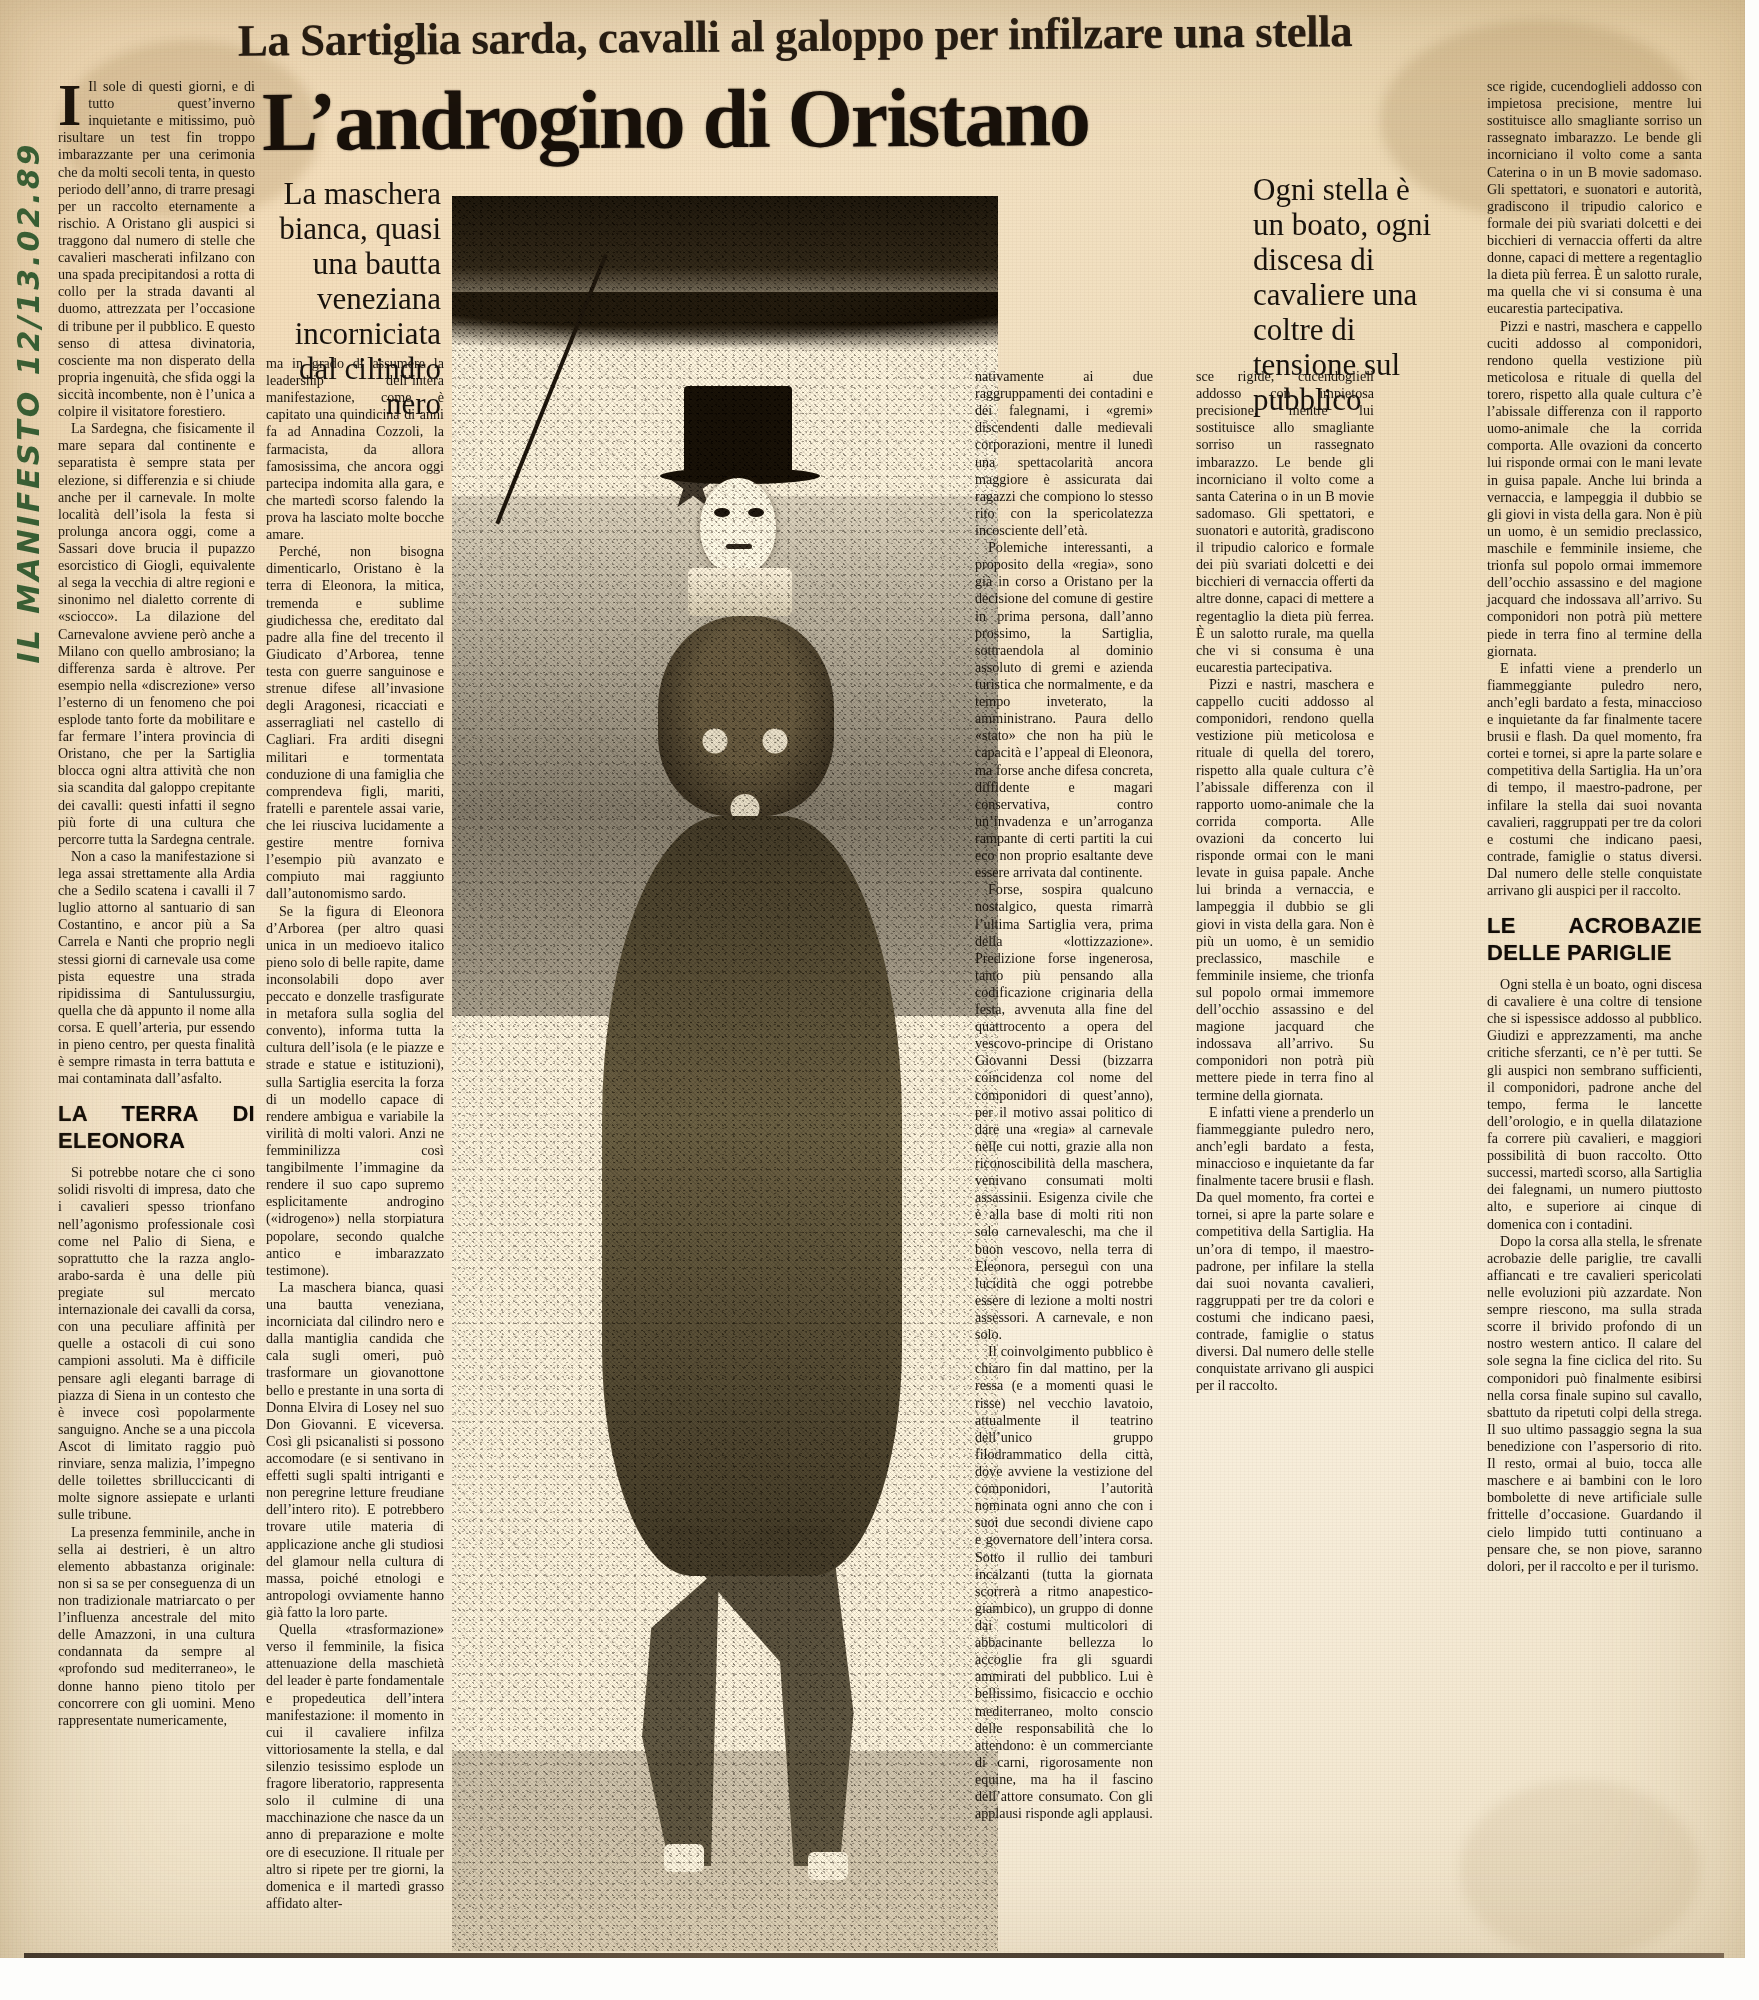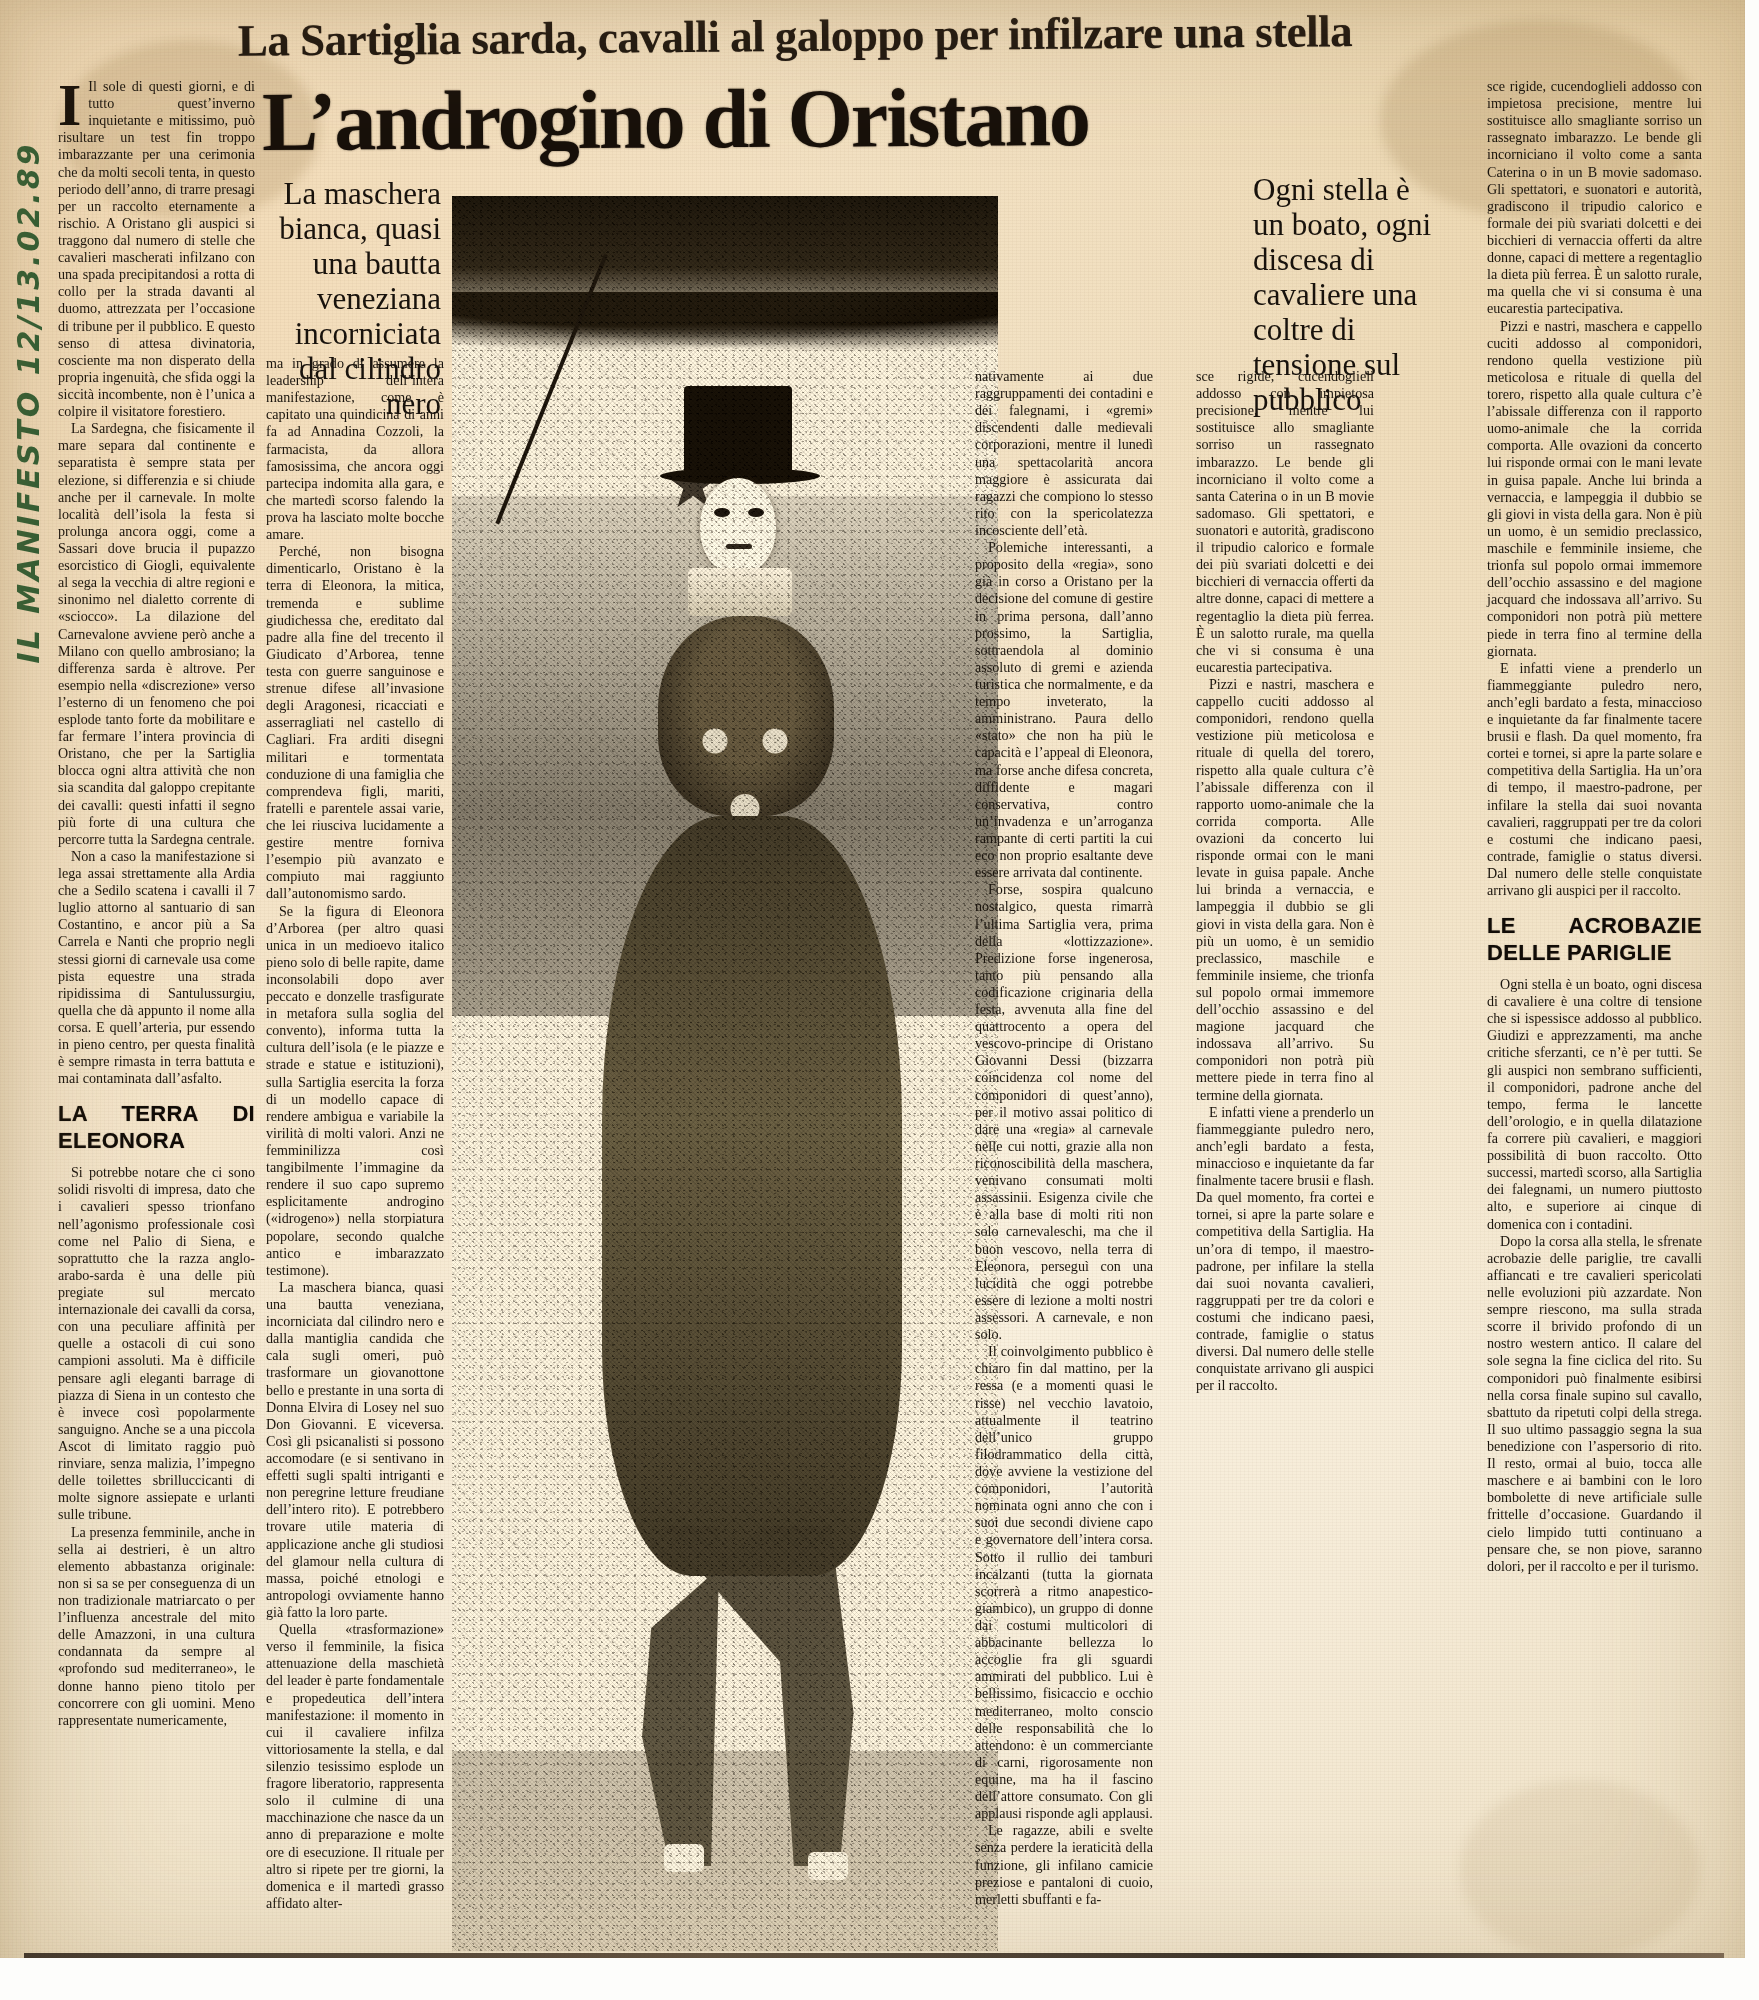--- a/index.html
+++ b/index.html
@@ -254,21 +254,20 @@
     <p>Se la figura di Eleonora d’Arborea (per altro quasi unica in un medioevo italico pieno solo di belle rapite, dame inconsolabili dopo aver peccato e donzelle trasfigurate in metafora sulla soglia del convento), informa tutta la cultura dell’isola (e le piazze e strade e statue e istituzioni), sulla Sartiglia esercita la forza di un modello capace di rendere ambigua e variabile la virilità di molti valori. Anzi ne femminilizza così tangibilmente l’immagine da rendere il suo capo supremo esplicitamente androgino («idrogeno») nella storpiatura popolare, secondo qualche antico e imbarazzato testimone).</p>
     <p>La maschera bianca, quasi una bautta veneziana, incorniciata dal cilindro nero e dalla mantiglia candida che cala sugli omeri, può trasformare un giovanottone bello e prestante in una sorta di Donna Elvira di Losey nel suo Don Giovanni. E viceversa. Così gli psicanalisti si possono accomodare (e si sentivano in effetti sugli spalti intriganti e non peregrine letture freudiane dell’intero rito). E potrebbero trovare utile materia di applicazione anche gli studiosi del glamour nella cultura di massa, poiché etnologi e antropologi ovviamente hanno già fatto la loro parte.</p>
     <p>Quella «trasformazione» verso il femminile, la fisica attenuazione della maschietà del leader è parte fondamentale e propedeutica dell’intera manifestazione: il momento in cui il cavaliere infilza vittoriosamente la stella, e dal silenzio tesissimo esplode un fragore liberatorio, rappresenta solo il culmine di una macchinazione che nasce da un anno di preparazione e molte ore di esecuzione. Il rituale per altro si ripete per tre giorni, la domenica e il martedì grasso affidato alter-</p>
   </div>
 
   <div class="col c3">
     <p class="noind">nativamente ai due raggruppamenti dei contadini e dei falegnami, i «gremi» discendenti dalle medievali corporazioni, mentre il lunedì una spettacolarità ancora maggiore è assicurata dai ragazzi che compiono lo stesso rito con la spericolatezza incosciente dell’età.</p>
     <p>Polemiche interessanti, a proposito della «regia», sono già in corso a Oristano per la decisione del comune di gestire in prima persona, dall’anno prossimo, la Sartiglia, sottraendola al dominio assoluto di gremi e azienda turistica che normalmente, e da tempo inveterato, la amministrano. Paura dello «stato» che non ha più le capacità e l’appeal di Eleonora, ma forse anche difesa concreta, diffidente e magari conservativa, contro un’invadenza e un’arroganza rampante di certi partiti la cui eco non proprio esaltante deve essere arrivata dal continente.</p>
     <p>Forse, sospira qualcuno nostalgico, questa rimarrà l’ultima Sartiglia vera, prima della «lottizzazione». Predizione forse ingenerosa, tanto più pensando alla codificazione criginaria della festa, avvenuta alla fine del quattrocento a opera del vescovo-principe di Oristano Giovanni Dessi (bizzarra coincidenza col nome del componidori di quest’anno), per il motivo assai politico di dare una «regia» al carnevale nelle cui notti, grazie alla non riconoscibilità della maschera, venivano consumati molti assassinii. Esigenza civile che è alla base di molti riti non solo carnevaleschi, ma che il buon vescovo, nella terra di Eleonora, perseguì con una lucidità che oggi potrebbe essere di lezione a molti nostri assessori. A carnevale, e non solo.</p>
     <p>Il coinvolgimento pubblico è chiaro fin dal mattino, per la ressa (e a momenti quasi le risse) nel vecchio lavatoio, attualmente il teatrino dell’unico gruppo filodrammatico della città, dove avviene la vestizione del componidori, l’autorità nominata ogni anno che con i suoi due secondi diviene capo e governatore dell’intera corsa. Sotto il rullio dei tamburi incalzanti (tutta la giornata scorrerà a ritmo anapestico-giambico), un gruppo di donne dai costumi multicolori di abbacinante bellezza lo accoglie fra gli sguardi ammirati del pubblico. Lui è bellissimo, fisicaccio e occhio mediterraneo, molto conscio delle responsabilità che lo attendono: è un commerciante di carni, rigorosamente non equine, ma ha il fascino dell’attore consumato. Con gli applausi risponde agli applausi.</p>
-    <p>Le ragazze, abili e svelte senza perdere la ieraticità della funzione, gli infilano camicie preziose e pantaloni di cuoio, merletti sbuffanti e fa-</p>
   </div>
 
   <div class="col c4">
     <p class="noind">sce rigide, cucendoglieli addosso con impietosa precisione, mentre lui sostituisce allo smagliante sorriso un rassegnato imbarazzo. Le bende gli incorniciano il volto come a santa Caterina o in un B movie sadomaso. Gli spettatori, e suonatori e autorità, gradiscono il tripudio calorico e formale dei più svariati dolcetti e dei bicchieri di vernaccia offerti da altre donne, capaci di mettere a regentaglio la dieta più ferrea. È un salotto rurale, ma quella che vi si consuma è una eucarestia partecipativa.</p>
     <p>Pizzi e nastri, maschera e cappello cuciti addosso al componidori, rendono quella vestizione più meticolosa e rituale di quella del torero, rispetto alla quale cultura c’è l’abissale differenza con il rapporto uomo-animale che la corrida comporta. Alle ovazioni da concerto lui risponde ormai con le mani levate in guisa papale. Anche lui brinda a vernaccia, e lampeggia il dubbio se gli giovi in vista della gara. Non è più un uomo, è un semidio preclassico, maschile e femminile insieme, che trionfa sul popolo ormai immemore dell’occhio assassino e del magione jacquard che indossava all’arrivo. Su componidori non potrà più mettere piede in terra fino al termine della giornata.</p>
     <p>E infatti viene a prenderlo un fiammeggiante puledro nero, anch’egli bardato a festa, minaccioso e inquietante da far finalmente tacere brusii e flash. Da quel momento, fra cortei e tornei, si apre la parte solare e competitiva della Sartiglia. Ha un’ora di tempo, il maestro-padrone, per infilare la stella dai suoi novanta cavalieri, raggruppati per tre da colori e costumi che indicano paesi, contrade, famiglie o status diversi. Dal numero delle stelle conquistate arrivano gli auspici per il raccolto.</p>
   </div>
 
   <div class="col c5">
     <p class="noind">sce rigide, cucendoglieli addosso con impietosa precisione, mentre lui sostituisce allo smagliante sorriso un rassegnato imbarazzo. Le bende gli incorniciano il volto come a santa Caterina o in un B movie sadomaso. Gli spettatori, e suonatori e autorità, gradiscono il tripudio calorico e formale dei più svariati dolcetti e dei bicchieri di vernaccia offerti da altre donne, capaci di mettere a regentaglio la dieta più ferrea. È un salotto rurale, ma quella che vi si consuma è una eucarestia partecipativa.</p>

